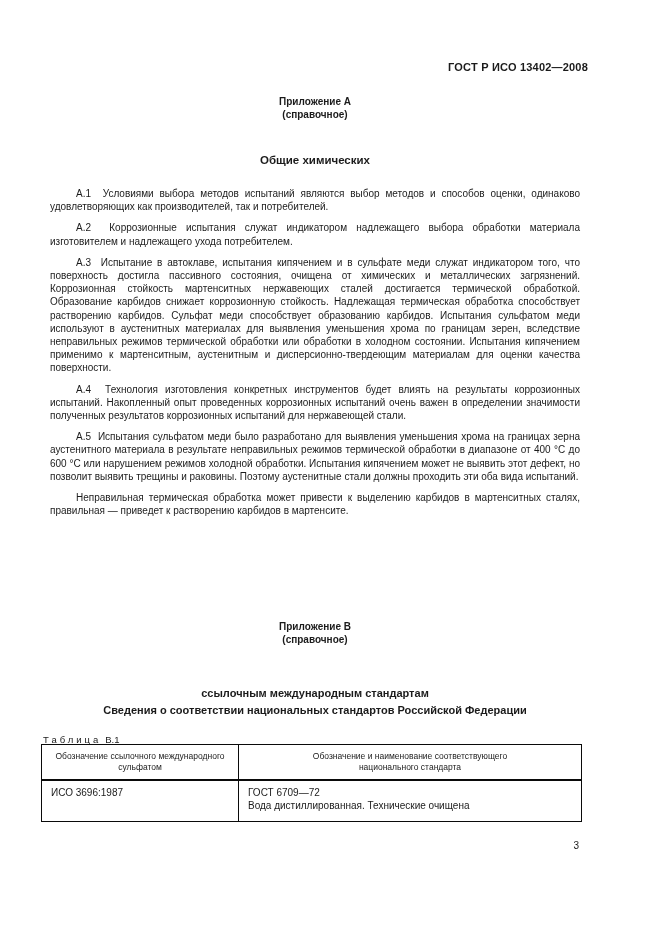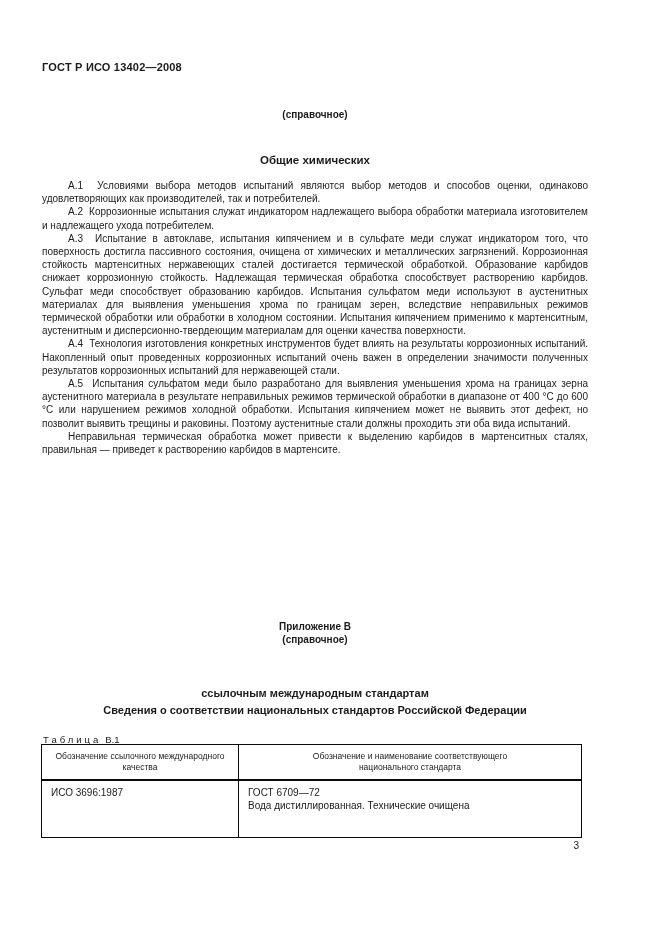--- a/index.html
+++ b/index.html
@@ -10,21 +10,21 @@
     color: #1b1b1b;
   }
   .page {
     position: relative;
     width: 661px; height: 936px;
     background: #ffffff;
     overflow: hidden;
   }
   .doc-number {
     position: absolute; top: 61px; left: 42px; width: 546px;
-    font-weight: bold; font-size: 11px;
+    text-align: right; font-weight: bold; font-size: 11px;
     letter-spacing: 0.2px;
   }
   .apx-title {
     position: absolute; left: 42px; width: 546px;
     text-align: center; font-weight: bold; font-size: 10px;
     line-height: 13px;
   }
   .apx-a-title   { top: 95px; }
   .apx-a-sub     { top: 108px; }
   .apx-b-title   { top: 620px; }
@@ -34,21 +34,21 @@
     text-align: center; font-weight: bold; font-size: 11.5px;
   }
   .heading-a { top: 154px; }
   .heading-b { top: 685px; font-size: 11px; line-height: 16.5px; }
   .heading-b .hline { display: block; }
   .body-text {
     position: absolute; top: 179px; left: 42px; width: 546px;
     font-size: 10px; line-height: 13.2px;
     text-align: justify;
   }
-  .body-text p { margin: 0; text-indent: 26px; }
+  .body-text p { margin: 8px; text-indent: 26px; }
   .table-label {
     position: absolute; top: 734px; left: 43px;
     font-size: 9.5px;
   }
   .table-label .spaced { letter-spacing: 3px; }
   .table-label .num { margin-left: 4px; }
   table.corr {
     position: absolute; top: 744px; left: 41px;
     width: 541px;
     border-collapse: collapse;
@@ -59,38 +59,39 @@
   }
   table.corr th {
     font-size: 8.5px; font-weight: normal;
     text-align: center; vertical-align: middle;
     padding: 4px 6px; height: 26px;
     line-height: 11px;
     border-bottom: 2px solid #0a0a0a;
   }
   table.corr td {
     font-size: 10px; vertical-align: top;
-    padding: 5px 8px 25px 9px;
+    padding: 5px 8px 9px 9px;
     line-height: 13px;
     height: 22px;
   }
   .col1 { width: 184px; }
   .cell-line { display: block; }
   .page-num {
     position: absolute; top: 840px; left: 529px; width: 50px;
     text-align: right; font-size: 10px;
   }
 </style>
 </head>
 <body>
 
 <div class="page">
 
   <div class="doc-number">ГОСТ Р ИСО 13402—2008</div>
 
+  <div class="apx-title apx-a-title">Приложение А</div>
   <div class="apx-title apx-a-sub">(справочное)</div>
 
   <div class="section-heading heading-a">Общие химических</div>
 
   <div class="body-text">
     <p>А.1&nbsp; Условиями выбора методов испытаний являются выбор методов и способов оценки, одинаково удовлетворяющих как производителей, так и потребителей.</p>
     <p>А.2&nbsp; Коррозионные испытания служат индикатором надлежащего выбора обработки материала изготовителем и надлежащего ухода потребителем.</p>
     <p>А.3&nbsp; Испытание в автоклаве, испытания кипячением и в сульфате меди служат индикатором того, что поверхность достигла пассивного состояния, очищена от химических и металлических загрязнений. Коррозионная стойкость мартенситных нержавеющих сталей достигается термической обработкой. Образование карбидов снижает коррозионную стойкость. Надлежащая термическая обработка способствует растворению карбидов. Сульфат меди способствует образованию карбидов. Испытания сульфатом меди используют в аустенитных материалах для выявления уменьшения хрома по границам зерен, вследствие неправильных режимов термической обработки или обработки в холодном состоянии. Испытания кипячением применимо к мартенситным, аустенитным и дисперсионно-твердеющим материалам для оценки качества поверхности.</p>
     <p>А.4&nbsp; Технология изготовления конкретных инструментов будет влиять на результаты коррозионных испытаний. Накопленный опыт проведенных коррозионных испытаний очень важен в определении значимости полученных результатов коррозионных испытаний для нержавеющей стали.</p>
     <p>А.5&nbsp; Испытания сульфатом меди было разработано для выявления уменьшения хрома на границах зерна аустенитного материала в результате неправильных режимов термической обработки в диапазоне от 400 °С до 600 °С или нарушением режимов холодной обработки. Испытания кипячением может не выявить этот дефект, но позволит выявить трещины и раковины. Поэтому аустенитные стали должны проходить эти оба вида испытаний.</p>
@@ -107,21 +108,21 @@
 
   <div class="table-label">
     <span class="spaced">Таблица</span><span class="num">В.1</span>
   </div>
 
   <table class="corr">
     <thead>
       <tr>
         <th class="col1">
           <span class="cell-line">Обозначение ссылочного международного</span>
-          <span class="cell-line">качества</span>
+          <span class="cell-line">сульфатом</span>
         </th>
         <th>
           <span class="cell-line">Обозначение и наименование соответствующего</span>
           <span class="cell-line">национального стандарта</span>
         </th>
       </tr>
     </thead>
     <tbody>
       <tr>
         <td>ИСО 3696:1987</td>

